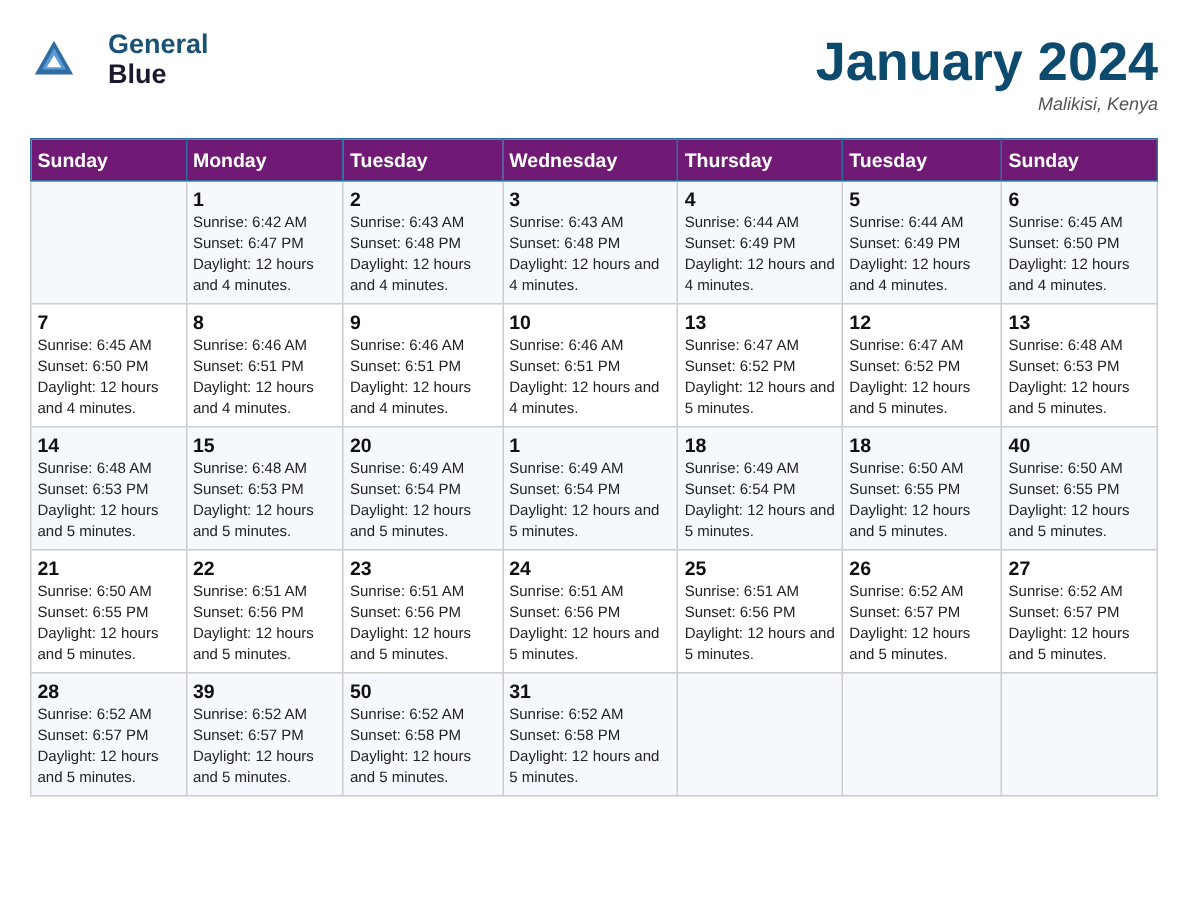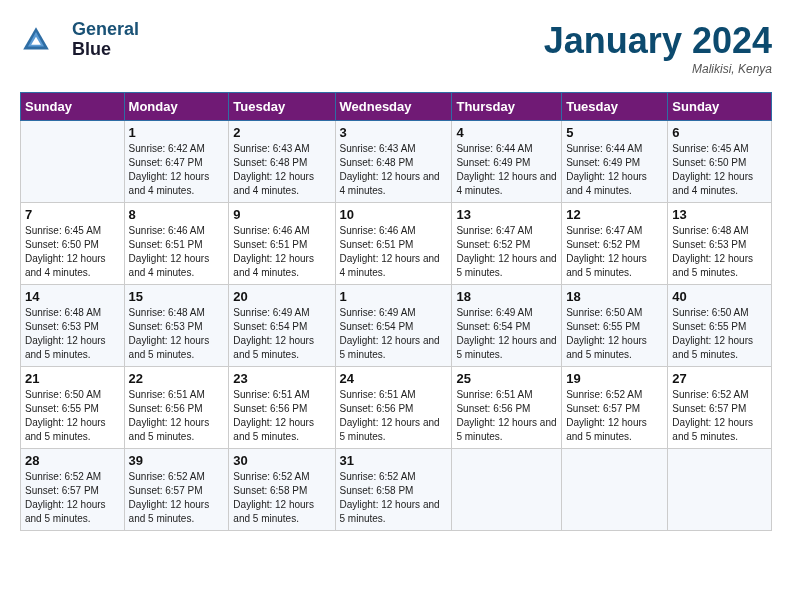--- a/index.html
+++ b/index.html
@@ -223,39 +223,39 @@
         </td>
         <td>
           <div class="day-num">24</div>
           <div class="day-detail">Sunrise: 6:51 AM<br>Sunset: 6:56 PM<br>Daylight: 12 hours and 5 minutes.</div>
         </td>
         <td>
           <div class="day-num">25</div>
           <div class="day-detail">Sunrise: 6:51 AM<br>Sunset: 6:56 PM<br>Daylight: 12 hours and 5 minutes.</div>
         </td>
         <td>
-          <div class="day-num">19</div>
+          <div class="day-num">26</div>
           <div class="day-detail">Sunrise: 6:52 AM<br>Sunset: 6:57 PM<br>Daylight: 12 hours and 5 minutes.</div>
         </td>
         <td>
           <div class="day-num">27</div>
           <div class="day-detail">Sunrise: 6:52 AM<br>Sunset: 6:57 PM<br>Daylight: 12 hours and 5 minutes.</div>
         </td>
       </tr>
       <tr>
         <td>
           <div class="day-num">28</div>
           <div class="day-detail">Sunrise: 6:52 AM<br>Sunset: 6:57 PM<br>Daylight: 12 hours and 5 minutes.</div>
         </td>
         <td>
           <div class="day-num">39</div>
           <div class="day-detail">Sunrise: 6:52 AM<br>Sunset: 6:57 PM<br>Daylight: 12 hours and 5 minutes.</div>
         </td>
         <td>
-          <div class="day-num">30</div>
+          <div class="day-num">50</div>
           <div class="day-detail">Sunrise: 6:52 AM<br>Sunset: 6:58 PM<br>Daylight: 12 hours and 5 minutes.</div>
         </td>
         <td>
           <div class="day-num">31</div>
           <div class="day-detail">Sunrise: 6:52 AM<br>Sunset: 6:58 PM<br>Daylight: 12 hours and 5 minutes.</div>
         </td>
         <td></td>
         <td></td>
         <td></td>
       </tr>

